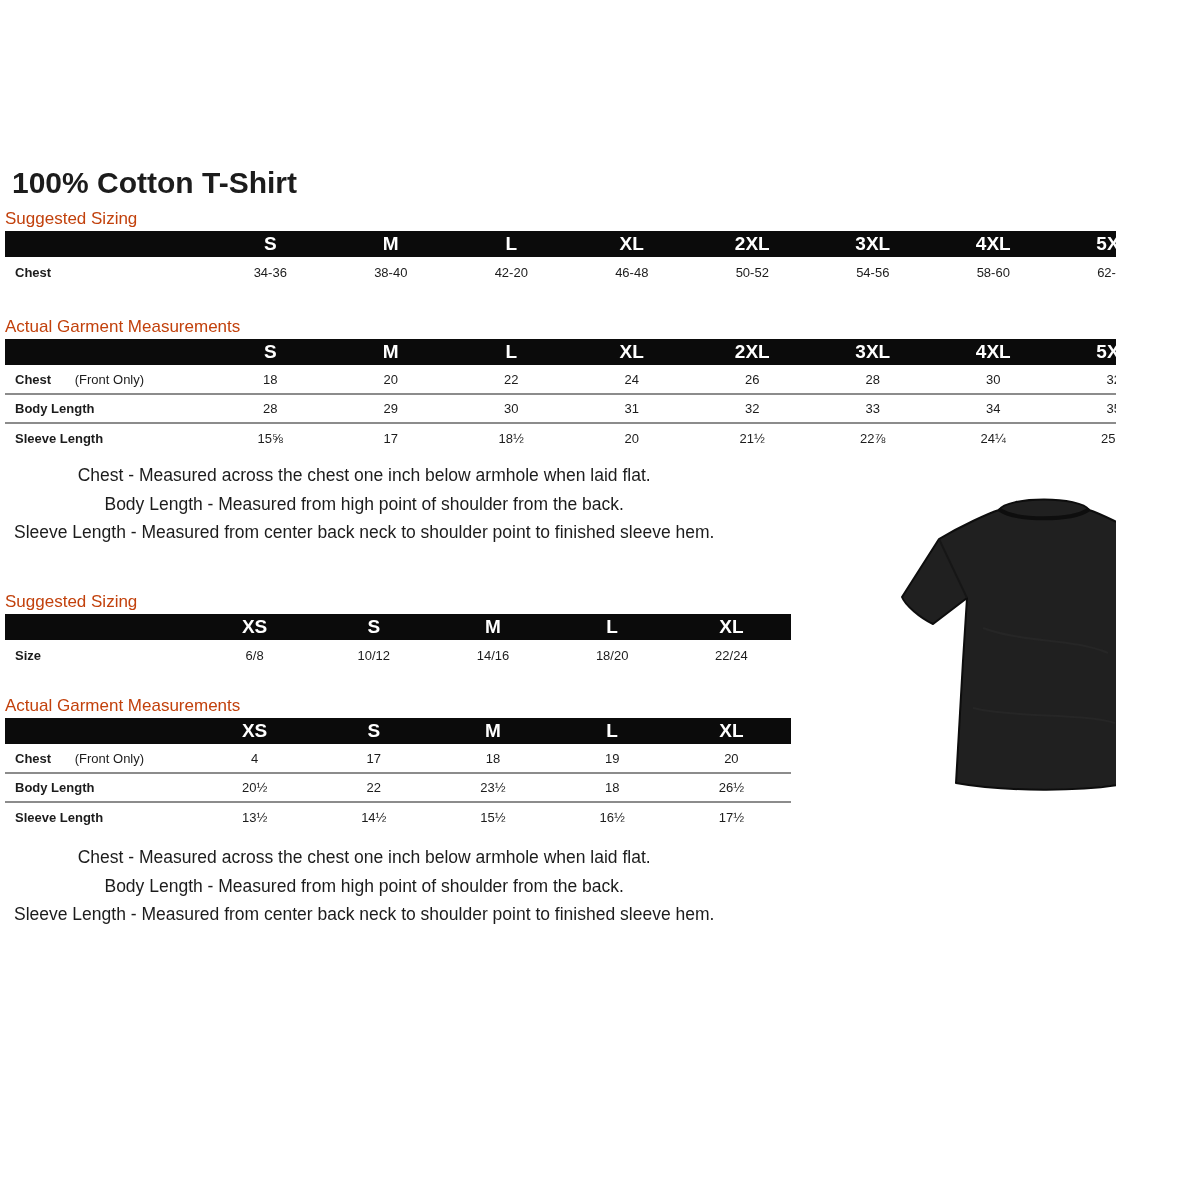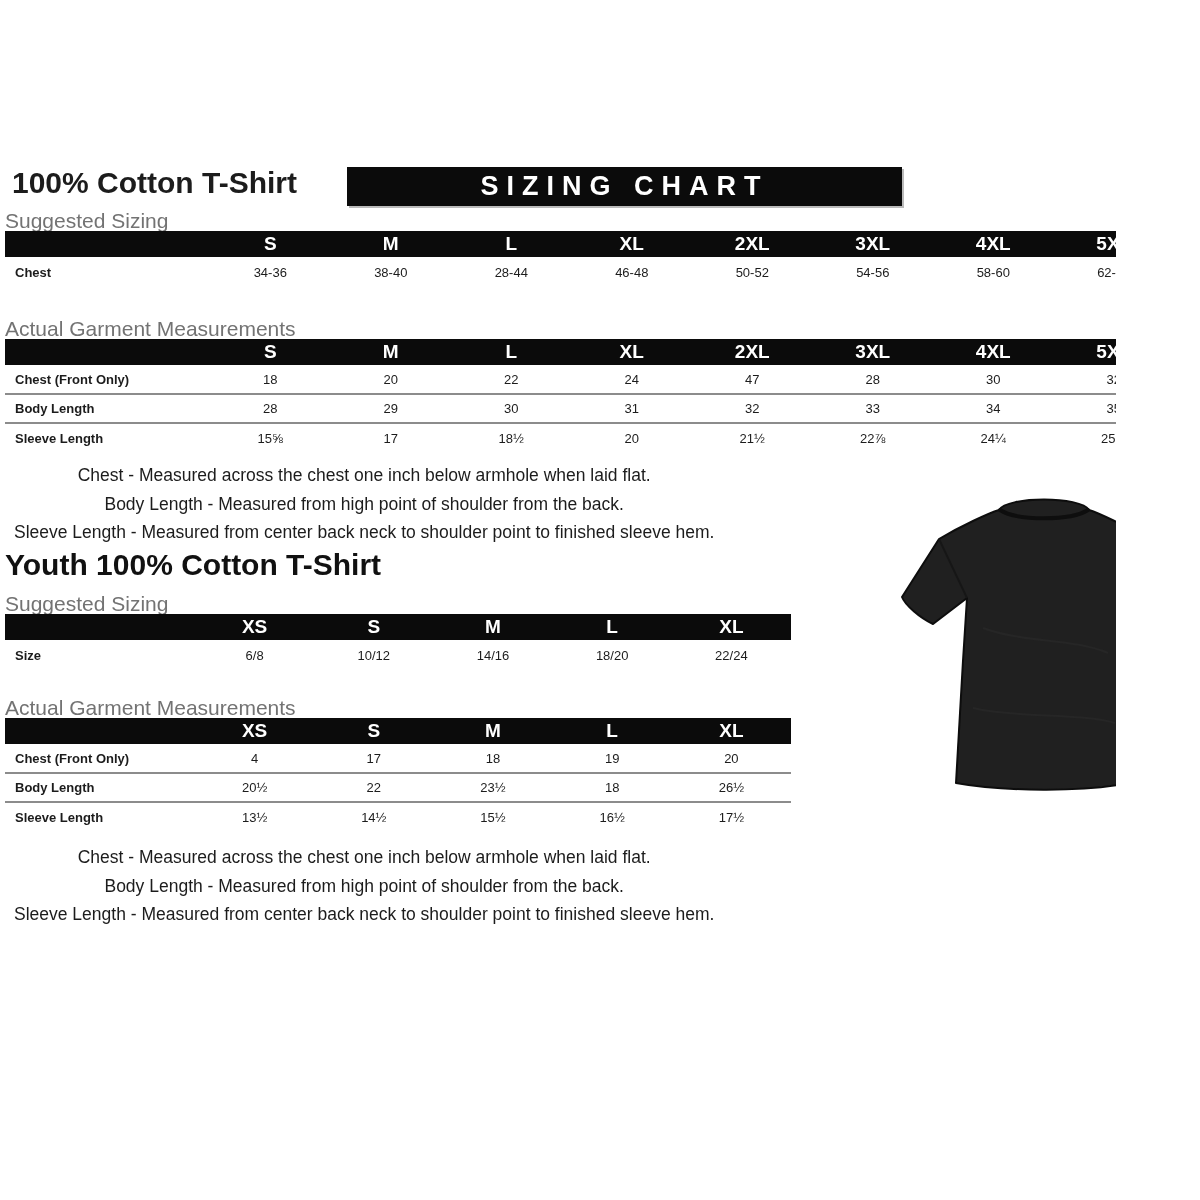--- a/index.html
+++ b/index.html
@@ -15,49 +15,48 @@
   .main-title { font-size:30px; font-weight:600; color:#1c1c1c; white-space:nowrap; }
   .youth-title { font-size:30px; font-weight:700; color:#111; white-space:nowrap; }
 
   .banner {
     background:#0b0b0b; color:#fff;
     font-weight:700; font-size:27px; letter-spacing:8px;
     text-align:center; height:39px; line-height:39px;
     box-shadow:2px 2px 0 rgba(60,60,60,.35);
   }
 
-  .sec-label { font-size:21px; color:#737373; }
+  .sec-label { font-size:17px; color:#c2410c; }
 
   table { border-collapse:collapse; table-layout:fixed; }
   thead th {
     background:#0b0b0b; color:#ffffff;
     font-weight:700; font-size:19px; height:26px;
     text-align:center; padding:0;
   }
   td {
     font-size:13px; text-align:center; height:31px;
     vertical-align:middle; padding:0; color:#1c1c1c;
   }
   td.rowlabel { text-align:left; padding-left:10px; font-weight:700; white-space:nowrap; }
-  td.rowlabel .rest { font-weight:700; }
+  td.rowlabel .rest { font-weight:400;margin-left:20px; }
 
   table.measure td { height:29px; }
   table.measure tbody tr { border-bottom:2px solid #8c8c8c; }
   table.measure tbody tr:last-child { border-bottom:none; }
 
   .notes .note-line { font-size:17.5px; line-height:28.5px; color:#1c1c1c; white-space:nowrap;text-align:center; }
 </style>
 </head>
 <body>
 
 <div class="page">
 
   <div class="abs main-title" style="left:12px; top:166px;">100% Cotton T-Shirt</div>
 
-  <div class="abs banner" style="left:347px; top:167px; width:555px;">SIZING CHART</div>
 
   <div class="abs sec-label" style="left:5px; top:209px;">Suggested Sizing</div>
 
   <table class="abs suggested" style="left:5px; top:231px; width:1169px;">
     <colgroup>
       <col style="width:205px">
         <col>
         <col>
         <col>
         <col>
@@ -77,21 +76,21 @@
         <th>3XL</th>
         <th>4XL</th>
         <th>5XL</th>
       </tr>
     </thead>
     <tbody>
       <tr>
         <td class="rowlabel">Chest</td>
         <td>34-36</td>
         <td>38-40</td>
-        <td>28-44</td>
+        <td>42-20</td>
         <td>46-48</td>
         <td>50-52</td>
         <td>54-56</td>
         <td>58-60</td>
         <td>62-64</td>
       </tr>
     </tbody>
   </table>
 
   <div class="abs sec-label" style="left:5px; top:317px;">Actual Garment Measurements</div>
@@ -121,21 +120,21 @@
         <th>5XL</th>
       </tr>
     </thead>
     <tbody>
       <tr>
         <td class="rowlabel"><span>Chest</span><span class="rest"> (Front Only)</span></td>
         <td>18</td>
         <td>20</td>
         <td>22</td>
         <td>24</td>
-        <td>47</td>
+        <td>26</td>
         <td>28</td>
         <td>30</td>
         <td>32</td>
       </tr>
       <tr>
         <td class="rowlabel">Body Length</td>
         <td>28</td>
         <td>29</td>
         <td>30</td>
         <td>31</td>
@@ -157,21 +156,20 @@
       </tr>
     </tbody>
   </table>
 
   <div class="abs notes" style="left:14px; top:461px;">
     <div class="note-line">Chest - Measured across the chest one inch below armhole when laid flat.</div>
     <div class="note-line">Body Length - Measured from high point of shoulder from the back.</div>
     <div class="note-line">Sleeve Length - Measured from center back neck to shoulder point to finished sleeve hem.</div>
   </div>
 
-  <div class="abs youth-title" style="left:5px; top:548px;">Youth 100% Cotton T-Shirt</div>
 
   <div class="abs sec-label" style="left:5px; top:592px;">Suggested Sizing</div>
 
   <table class="abs suggested" style="left:5px; top:614px; width:786px;">
     <colgroup>
       <col style="width:190px">
         <col>
         <col>
         <col>
         <col>

